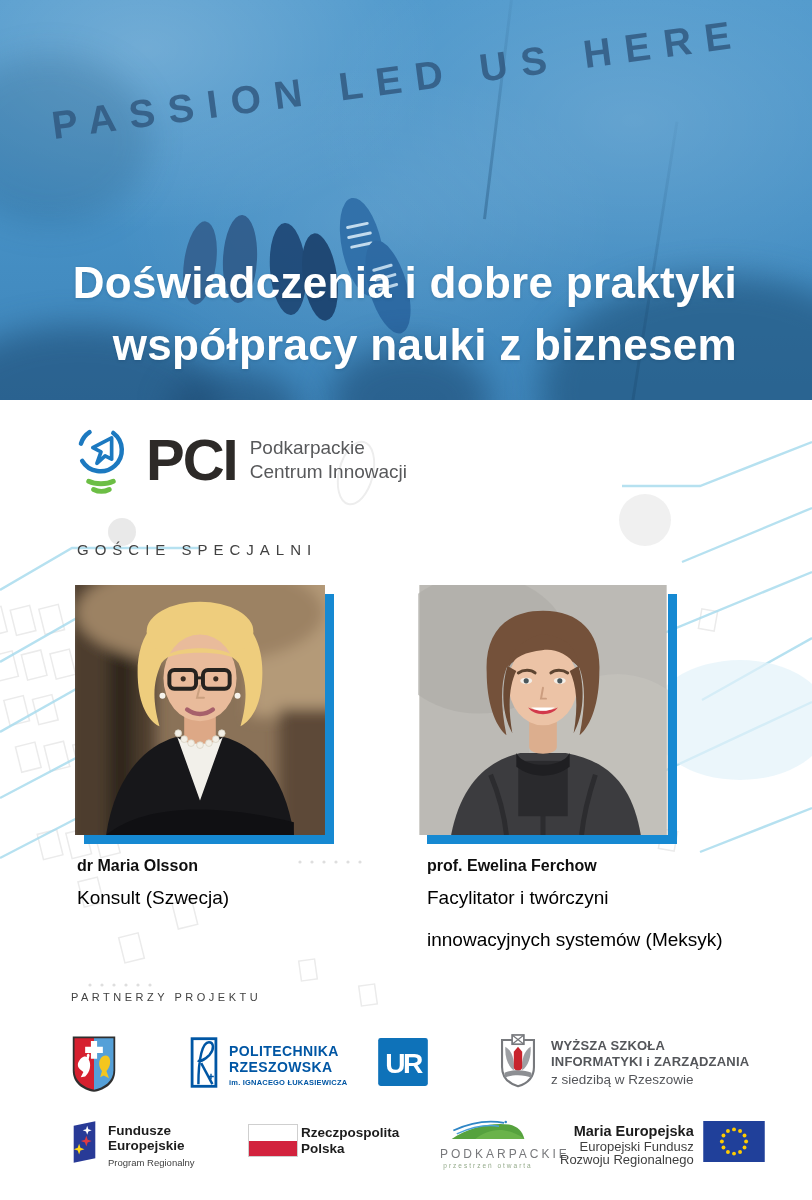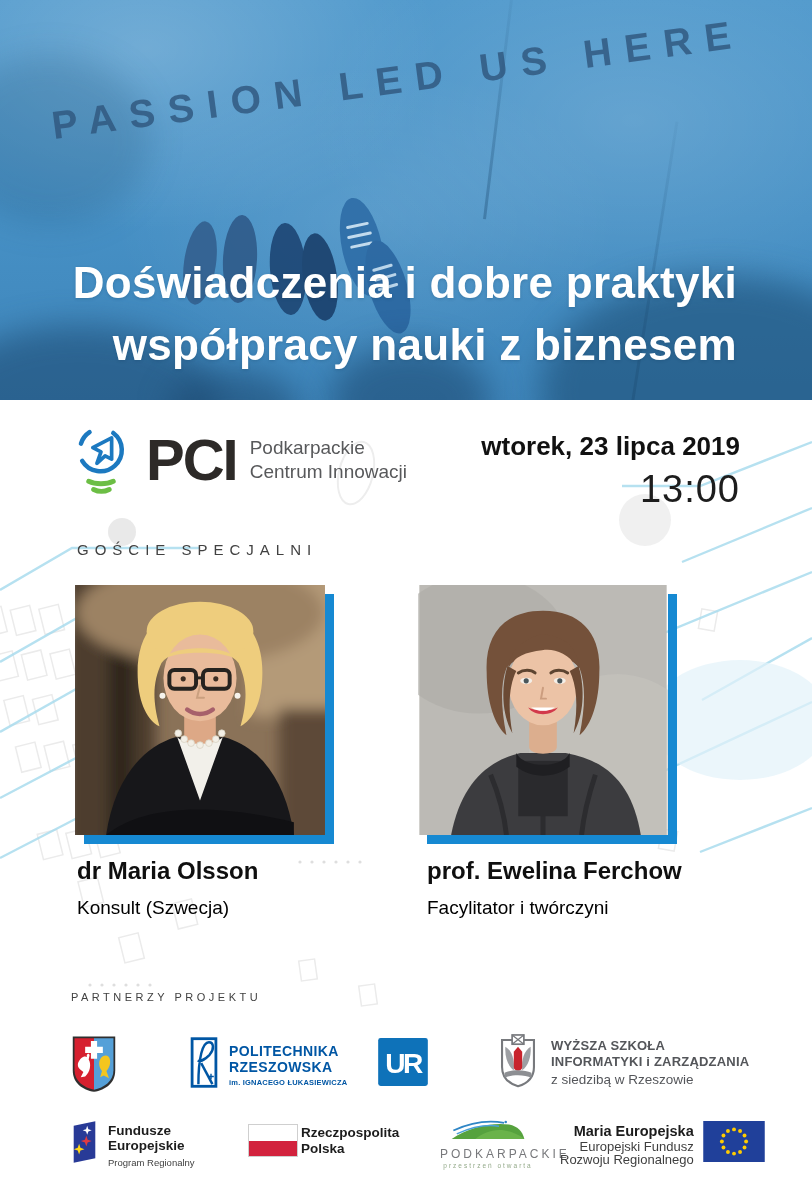--- a/index.html
+++ b/index.html
@@ -54,21 +54,21 @@
   .section-label { position:absolute; color:#414141; }
   .guests-label { left:77px; top:541px; font-size:15px; letter-spacing:6px; }
   .partners-label { left:71px; top:991px; font-size:11px; letter-spacing:3.5px; }
   
   .photo-card { position:absolute; width:250px; height:250px; box-shadow:9px 9px 0 0 #1689d2; overflow:hidden; }
   .photo-1 { left:75px; top:585px; }
   .photo-2 { left:418px; top:585px; }
   .caption { position:absolute; }
   .cap-1 { left:77px; top:857px; }
   .cap-2 { left:427px; top:857px; }
-  .guest-name { font-size:24px; font-weight:700; color:#0f0f0f; }
+  .guest-name { font-size:16px; font-weight:700; color:#0f0f0f; }
   .guest-role { font-size:19px; line-height:38px; color:#000000; }
   .cap-1 .guest-role { margin-top:4px; }
   .cap-2 .guest-role { margin-top:4px; }
   
   .logo-herb { position:absolute; left:71px; top:1034px; }
   .logo-prz { position:absolute; left:190px; top:1036px; display:flex; align-items:flex-start; }
   .prz-text { margin-left:11px; padding-top:7px; color:#0056a4; }
   .prz-line { font-size:14px; font-weight:700; line-height:16px; letter-spacing:.4px; }
   .prz-sub { font-size:7.5px; font-weight:700; margin-top:3px; letter-spacing:.2px; }
   .logo-ur { position:absolute; left:378px; top:1038px; }
@@ -211,24 +211,20 @@
       <path d="M18,74 C26,78 40,78 48,74" fill="none" stroke="#6cbe45" stroke-width="6" stroke-linecap="round"></path>
       <path d="M24,84 C30,87 37,87 43,84" fill="none" stroke="#6cbe45" stroke-width="6" stroke-linecap="round"></path>
     </svg>
     <span class="pci-abbr">PCI</span>
     <div class="pci-name">
       <div>Podkarpackie</div>
       <div>Centrum Innowacji</div>
     </div>
   </div>
 
-  <div class="date-block">
-    <div class="date-line">wtorek, 23 lipca 2019</div>
-    <div class="time-line">13:00</div>
-  </div>
 
   <div class="section-label guests-label">GOŚCIE SPECJALNI</div>
 
   <div class="photo-card photo-1">
     <svg width="250" height="250" viewBox="0 0 250 253">
       <defs>
           <filter id="blurA" x="-20%" y="-20%" width="140%" height="140%">
             <feGaussianBlur stdDeviation="7"></feGaussianBlur>
           </filter>
         </defs>
@@ -296,20 +292,21 @@
     </svg>
   </div>
 
   <div class="caption cap-1">
     <div class="guest-name">dr Maria Olsson</div>
     <div class="guest-role">Konsult (Szwecja)</div>
   </div>
   <div class="caption cap-2">
     <div class="guest-name">prof. Ewelina Ferchow</div>
     <div class="guest-role">Facylitator i twórczyni</div>
+    <div class="guest-role">innowacyjnych systemów (Meksyk)</div>
   </div>
 
   <div class="section-label partners-label">PARTNERZY PROJEKTU</div>
 
   <div class="logo-herb">
     <svg width="46" height="60" viewBox="0 0 52 66">
       <path d="M2,2 H50 V40 C50,55 39,62 26,64.5 C13,62 2,55 2,40 Z" fill="#2f2f2f"></path>
       <path d="M4,4 H26 V62.2 C15,59.5 4,52.8 4,40 Z" fill="#d6202f"></path>
       <path d="M26,4 H48 V40 C48,52.8 37,59.5 26,62.2 Z" fill="#55a0d8"></path>
       <path d="M22.5,7 h7 v6.5 h6.5 v7 h-6.5 v6.5 h-7 v-6.5 h-6.5 v-7 h6.5 z" fill="#ffffff"></path>

